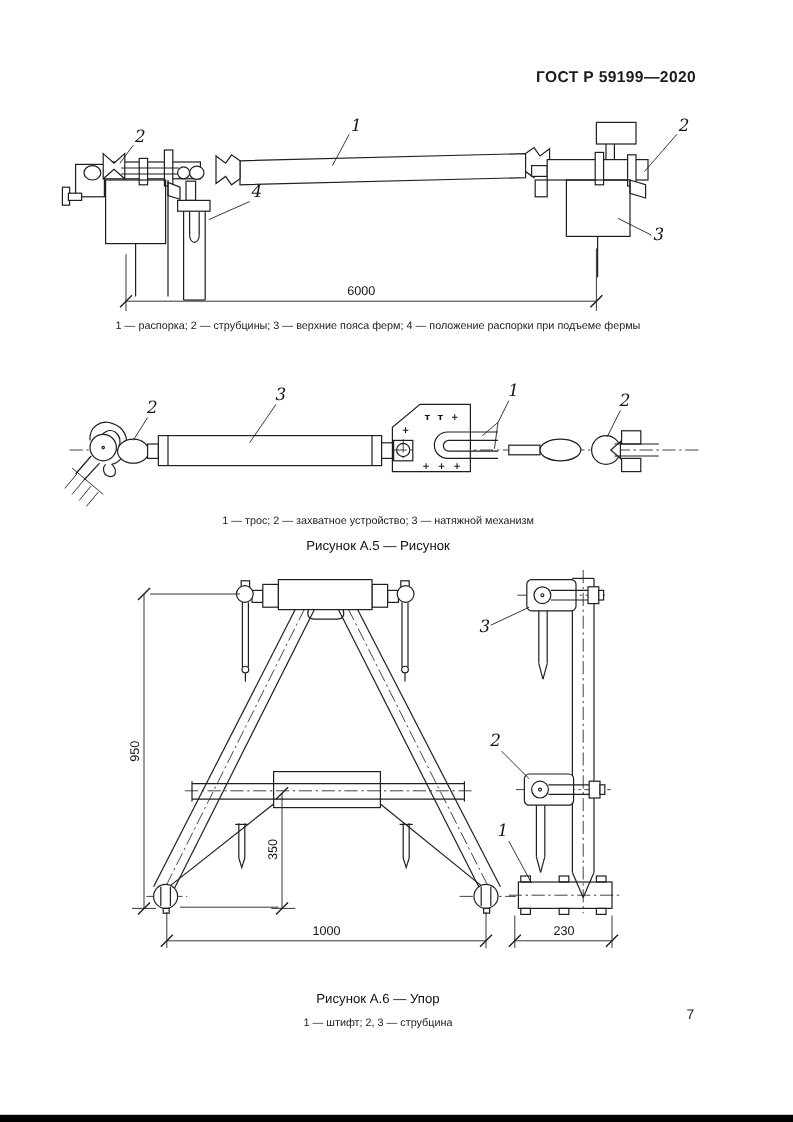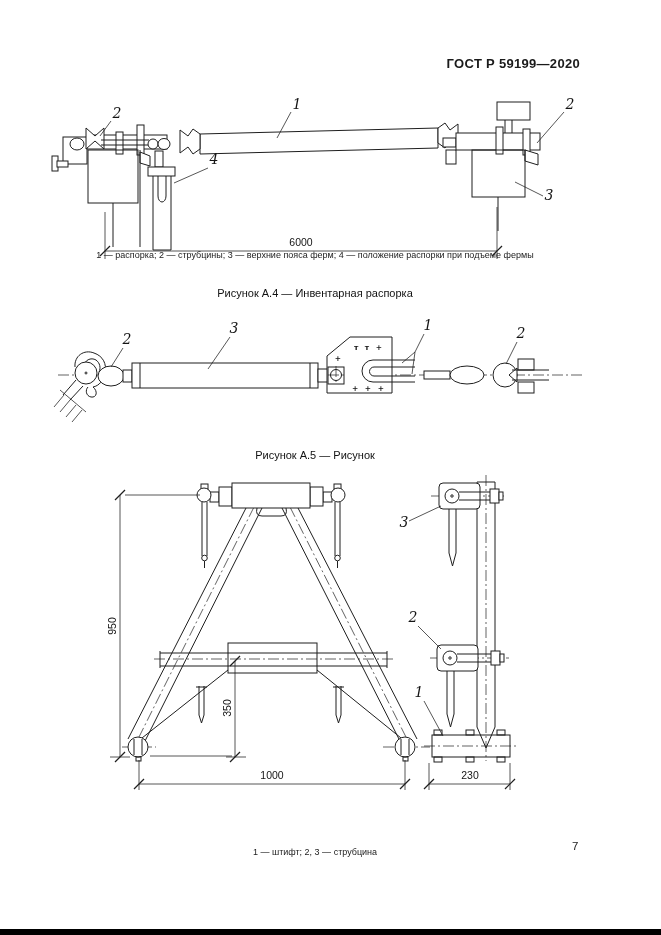--- a/index.html
+++ b/index.html
@@ -103,22 +103,21 @@
     <g>
       <line class="th" x1="105" y1="212" x2="105" y2="259"></line>
       <line class="th" x1="497" y1="207" x2="497" y2="259"></line>
       <line class="th" x1="105" y1="251" x2="497" y2="251"></line>
       <line class="tk" x1="100" y1="256" x2="110" y2="246"></line>
       <line class="tk" x1="492" y1="256" x2="502" y2="246"></line>
       <text class="dim" x="301" y="246" text-anchor="middle">6000</text>
     </g>
   </svg>
 
-  <div class="cap" style="top:250px">1 — распорка; 2 — струбцины; 3 — верхние пояса ферм; 4 — положение распорки при подъеме фермы</div>
-  <div class="figtitle" style="top:287px">Рисунок А.4 — Инвентарная распорка</div>
+  <div class="cap" style="top:266px">1 — распорка; 2 — струбцины; 3 — верхние пояса ферм; 4 — положение распорки при подъеме фермы</div>
 
   <svg style="left:55px;top:313px" width="535" height="110" viewBox="55 313 535 110">
     <line class="cl" x1="58" y1="375" x2="582" y2="375"></line>
 
     <g>
       <path d="M75,367 C74,356 84,349 94,353 C103,356 107,364 105,373 C104,380 99,386 93,387"></path>
       <path d="M84,367 C84,360 91,357 96,360 C100,363 101,368 99,372"></path>
       <path d="M93,387 C98,391 97,398 91,397 C86,396 85,390 88,387"></path>
       <circle class="wf" cx="86" cy="373" r="11"></circle>
       <circle fill="#1f1f1f" cx="86" cy="373" r="1"></circle>
@@ -178,20 +177,21 @@
       <line class="th" x1="415" y1="352" x2="402" y2="363"></line>
       <line class="th" x1="415" y1="352" x2="412" y2="374"></line>
       <line class="th" x1="517" y1="342" x2="506" y2="364"></line>
       <text class="lbl" x="127" y="344" text-anchor="middle">2</text>
       <text class="lbl" x="234" y="333" text-anchor="middle">3</text>
       <text class="lbl" x="428" y="330" text-anchor="middle">1</text>
       <text class="lbl" x="521" y="338" text-anchor="middle">2</text>
     </g>
   </svg>
 
+  <div class="cap" style="top:429px">1 — трос; 2 — захватное устройство; 3 — натяжной механизм</div>
   <div class="figtitle" style="top:449px">Рисунок А.5 — Рисунок</div>
 
   <svg style="left:90px;top:468px" width="480" height="335" viewBox="90 468 480 335">
 
     <g>
       <line class="cl" x1="254" y1="507" x2="136" y2="743"></line>
       <line class="cl" x1="290" y1="507" x2="409" y2="743"></line>
       <line x1="246" y1="508" x2="128" y2="739"></line>
       <line x1="262" y1="508" x2="143" y2="745"></line>
       <line x1="298" y1="508" x2="417" y2="739"></line>
@@ -341,17 +341,18 @@
       <line class="th" x1="409" y1="521" x2="441" y2="506"></line>
       <line class="th" x1="418" y1="626" x2="441" y2="649"></line>
       <line class="th" x1="424" y1="701" x2="443" y2="736"></line>
       <text class="lbl" x="404" y="527" text-anchor="middle">3</text>
       <text class="lbl" x="413" y="622" text-anchor="middle">2</text>
       <text class="lbl" x="419" y="697" text-anchor="middle">1</text>
     </g>
   </svg>
 
   <div class="cap" style="top:847px">1 — штифт; 2, 3 — струбцина</div>
+  <div class="figtitle" style="top:827px">Рисунок А.6 — Упор</div>
 
   <div class="pnum">7</div>
 
   <div class="botbar"></div>
 </div>
 
 </body></html>

